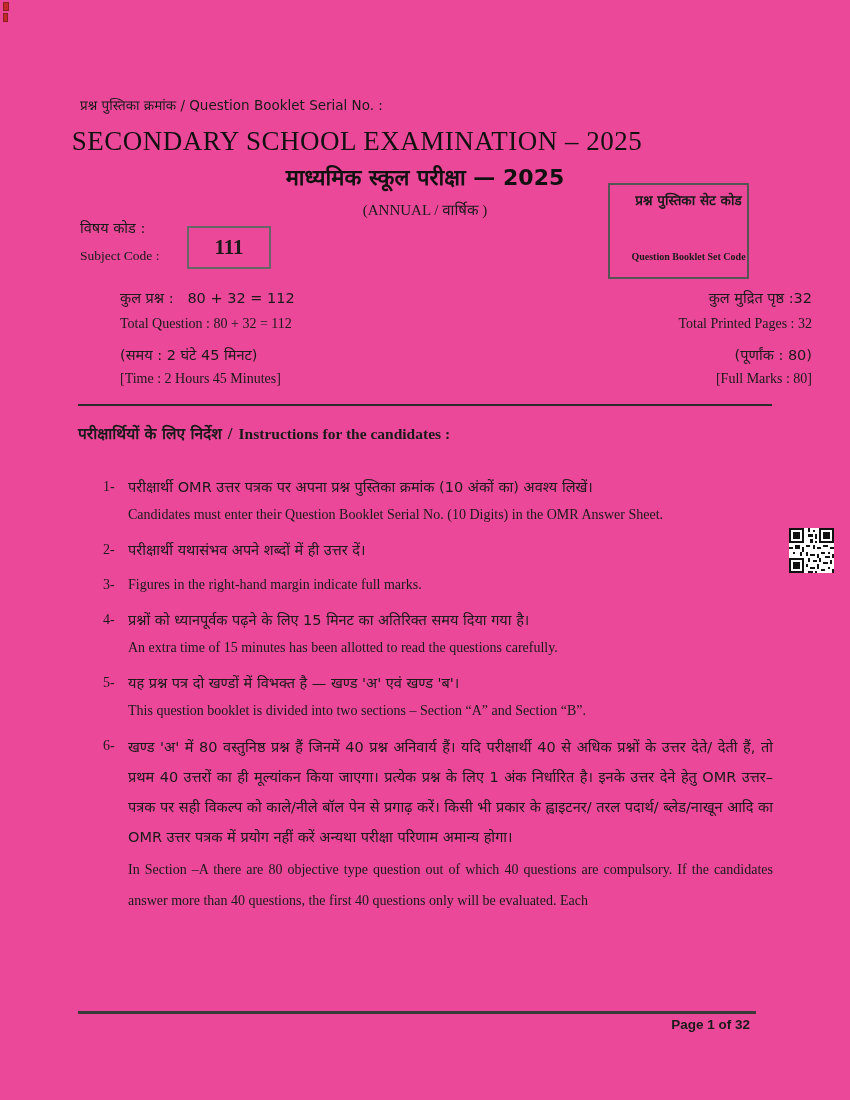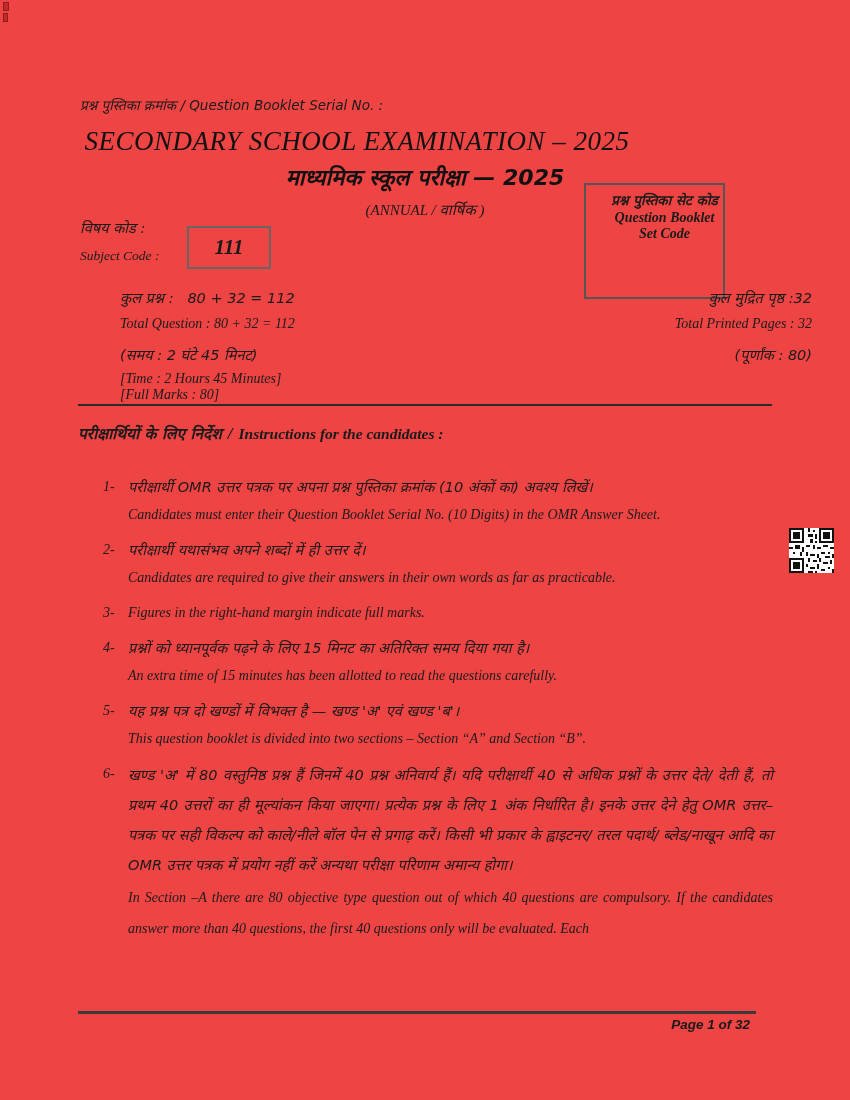--- a/index.html
+++ b/index.html
@@ -1,59 +1,58 @@
 <!DOCTYPE html>
 <html><head>
 <meta charset="utf-8">
 <style>
   * { margin:0; padding:0; box-sizing:border-box; }
   html,body { background:#ffffff; }
   .page {
-    position:relative; width:850px; height:1100px; background:#ef4444;
+    position:relative; width:850px; height:1100px; background:#ec4899;
     color:#1a1a1a; font-family:"Liberation Serif","DejaVu Serif",serif;
     overflow:hidden;
-    font-style:italic;
   }
   .hi { font-family:"DejaVu Sans","Liberation Sans",sans-serif; }
   .en { font-family:"Liberation Serif","DejaVu Serif",serif; }
   .pre { white-space:pre-wrap; }
 
   .corner-mark { position:absolute; background:#c22a2a; border:1px solid #8e1f1f; }
   .mark1 { left:3px; top:2px; width:6px; height:9px; }
   .mark2 { left:3px; top:13px; width:5px; height:9px; }
 
   .serial-line { position:absolute; left:80px; top:96px; font-size:13.5px; }
 
   .title-en { position:absolute; left:0; top:126px; width:714px; text-align:center;
               font-size:27px; letter-spacing:0.5px; color:#111; }
   .title-hi { position:absolute; left:0; top:161px; width:850px; text-align:center;
               font-size:22px; font-weight:bold; color:#111; }
   .annual   { position:absolute; left:0; top:199px; width:850px; text-align:center;
               font-size:15px; }
 
-  .set-code-box { position:absolute; left:584px; top:183px; width:141px; height:116px;
+  .set-code-box { position:absolute; left:608px; top:183px; width:141px; height:96px;
                   border:2px solid #555; text-align:center; padding-top:7px;padding-left:20px; }
   .set-code-box .l1 { font-size:13.5px; font-weight:bold; line-height:1.3; }
-  .set-code-box .l2 { font-size:14px; font-weight:bold; line-height:1.2; }
+  .set-code-box .l2 { font-size:10px; font-weight:bold; line-height:1.2;margin-top:41px; }
 
   .subj-label-hi { position:absolute; left:80px; top:217px; font-size:14.5px; }
   .subj-label-en { position:absolute; left:80px; top:248px; font-size:13.5px; }
   .code-box { position:absolute; left:187px; top:226px; width:84px; height:43px;
               border:2px solid #666; text-align:center; line-height:39px;
               font-size:21px; font-weight:bold; }
   .subject-center { position:absolute; left:325px; top:244px; width:240px; text-align:center; }
   .subject-center .s-en { font-size:14.5px; }
   .subject-center .s-hi { font-size:14.5px; margin-top:7px; }
 
   .meta-row { position:absolute; left:80px; width:692px; display:flex;
               justify-content:space-between;margin-left:40px; }
   .r1 { top:287px; font-size:14.5px; }
   .r2 { top:316px; font-size:14px;gap:40px; }
   .r3 { top:344px; font-size:14.5px; }
-  .r4 { top:371px; font-size:14px;flex-direction:column; }
+  .r4 { top:371px; font-size:14px; }
 
   .rule-top { position:absolute; left:78px; top:404px; width:694px; height:2px;
               background:#2b2b2b; }
 
   .inst-heading { position:absolute; left:78px; top:422px; font-size:15.5px; font-weight:bold; }
   .inst-heading .sep { padding:0 6px; font-size:17px; }
 
   .qr { position:absolute; left:789px; top:526px; width:45px; height:49px; }
 
   .inst-list { position:absolute; left:103px; top:473px; width:670px; }
@@ -179,21 +178,20 @@
       <div class="body">
         <div class="line-hi hi">परीक्षार्थी OMR उत्तर पत्रक पर अपना प्रश्न पुस्तिका क्रमांक (10 अंकों का) अवश्य लिखें।</div>
         <div class="line-en en">Candidates must enter their Question Booklet Serial No. (10 Digits) in the OMR Answer Sheet.</div>
       </div>
     </div>
 
     <div class="inst-item">
       <div class="num en">2-</div>
       <div class="body">
         <div class="line-hi hi">परीक्षार्थी यथासंभव अपने शब्दों में ही उत्तर दें।</div>
-        <div class="line-en en">Candidates are required to give their answers in their own words as far as practicable.</div>
       </div>
     </div>
 
     <div class="inst-item">
       <div class="num en">3-</div>
       <div class="body">
         <div class="line-en en">Figures in the right-hand margin indicate full marks.</div>
       </div>
     </div>
 

